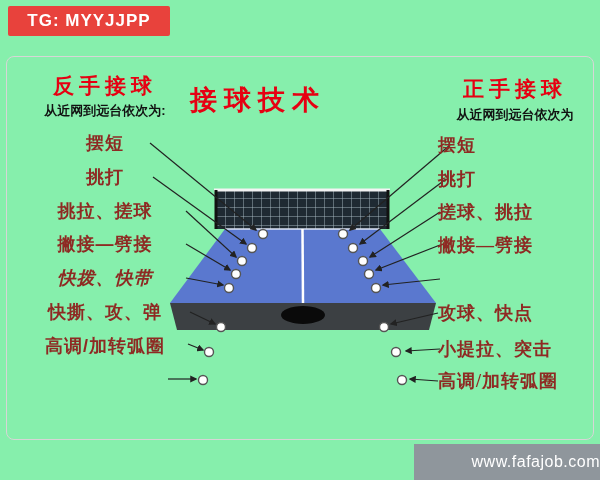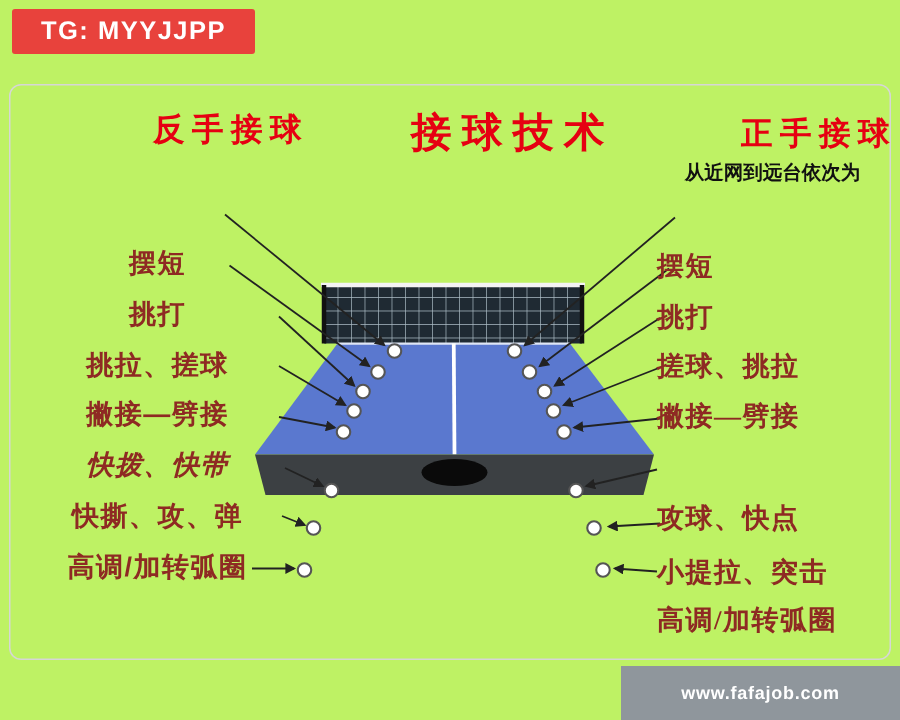--- a/index.html
+++ b/index.html
@@ -1,43 +1,43 @@
 <!DOCTYPE html>
 <html><head>
 <meta charset="utf-8">
 <style>
   html,body{margin:0;padding:0;background:#fff;}
   .stage{
-    position:relative;width:600px;height:480px;overflow:hidden;background:#bef264;
+    position:relative;width:600px;height:480px;overflow:hidden;background:#86efac;
     font-family:"Liberation Sans","DejaVu Sans",sans-serif;
   }
   .frame{
     position:absolute;left:6px;top:56px;right:6px;bottom:40px;
     border:1px solid #d6d6d6;border-radius:8px;pointer-events:none;
   }
   .tg-banner{
     position:absolute;left:8px;top:6px;width:162px;height:30px;
     background:#e8423c;color:#fff;font-size:17px;font-weight:bold;
     line-height:30px;text-align:center;border-radius:2px;letter-spacing:1px;
   }
   .main-title{
-    position:absolute;left:190px;top:70px;width:220px;text-align:right;
+    position:absolute;left:190px;top:82px;width:220px;text-align:left;
     color:#e60012;font-size:27px;font-weight:bold;letter-spacing:7px;
   }
   .col-heading{
-    position:absolute;width:100%;text-align:right;
+    position:absolute;width:100%;text-align:center;
     color:#e60012;font-size:21px;font-weight:bold;letter-spacing:5px;
   }
   .col-sub{
     position:absolute;width:100%;text-align:center;
     color:#111;font-size:13px;font-weight:bold;
   }
   .lab{
     position:absolute;color:#8e2a23;font-size:18px;font-weight:bold;
-    white-space:nowrap;line-height:22px;letter-spacing:1px;margin-top:32px;
+    white-space:nowrap;line-height:22px;letter-spacing:1px;
   }
   .col-left{position:absolute;left:4px;top:0;width:202px;height:480px;}
   .col-left .lab{width:100%;text-align:center;}
   .col-left .col-heading{top:72px;}
   .col-left .col-sub{top:102px;}
   .col-left .l0{top:132px;}
   .col-left .l1{top:166px;}
   .col-left .l2{top:200px;}
   .col-left .l3{top:233px;}
   .col-left .l4{top:267px;font-style:italic;}
@@ -52,22 +52,22 @@
   .col-right .r1{top:168px;}
   .col-right .r2{top:201px;}
   .col-right .r3{top:234px;}
   .col-right .r4{top:268px;}
   .col-right .r5{top:302px;}
   .col-right .r6{top:338px;}
   .col-right .r7{top:370px;}
   .diagram-svg{position:absolute;left:0;top:0;width:600px;height:480px;}
   .footer-banner{
     position:absolute;right:0;bottom:0;width:186px;height:36px;
-    background:#8f969c;color:#fff;font-size:12px;font-weight:bold;
-    line-height:36px;text-align:center;letter-spacing:0.5px;
+    background:#8f969c;color:#fff;font-size:16px;font-weight:normal;
+    line-height:36px;text-align:right;letter-spacing:0.5px;
   }
   .leader{stroke:#222;stroke-width:1.2;}
   .dot{fill:#fff;stroke:#555;stroke-width:1.4;}
 </style>
 </head>
 <body>
 
 <div class="stage">
 
   <div class="frame"></div>
@@ -145,20 +145,21 @@
       <circle class="dot" cx="369" cy="274" r="4.5"></circle>
       <circle class="dot" cx="376" cy="288" r="4.5"></circle>
       <circle class="dot" cx="384" cy="327" r="4.5"></circle>
       <circle class="dot" cx="396" cy="352" r="4.5"></circle>
       <circle class="dot" cx="402" cy="380" r="4.5"></circle>
     </g>
   </svg>
 
   <div class="col-left">
     <div class="col-heading">反手接球</div>
+    <div class="col-sub">从近网到远台依次为:</div>
     <div class="lab l0">摆短</div>
     <div class="lab l1">挑打</div>
     <div class="lab l2">挑拉、搓球</div>
     <div class="lab l3">撇接—劈接</div>
     <div class="lab l4">快拨、快带</div>
     <div class="lab l5">快撕、攻、弹</div>
     <div class="lab l6">高调/加转弧圈</div>
   </div>
 
   <div class="col-right">

